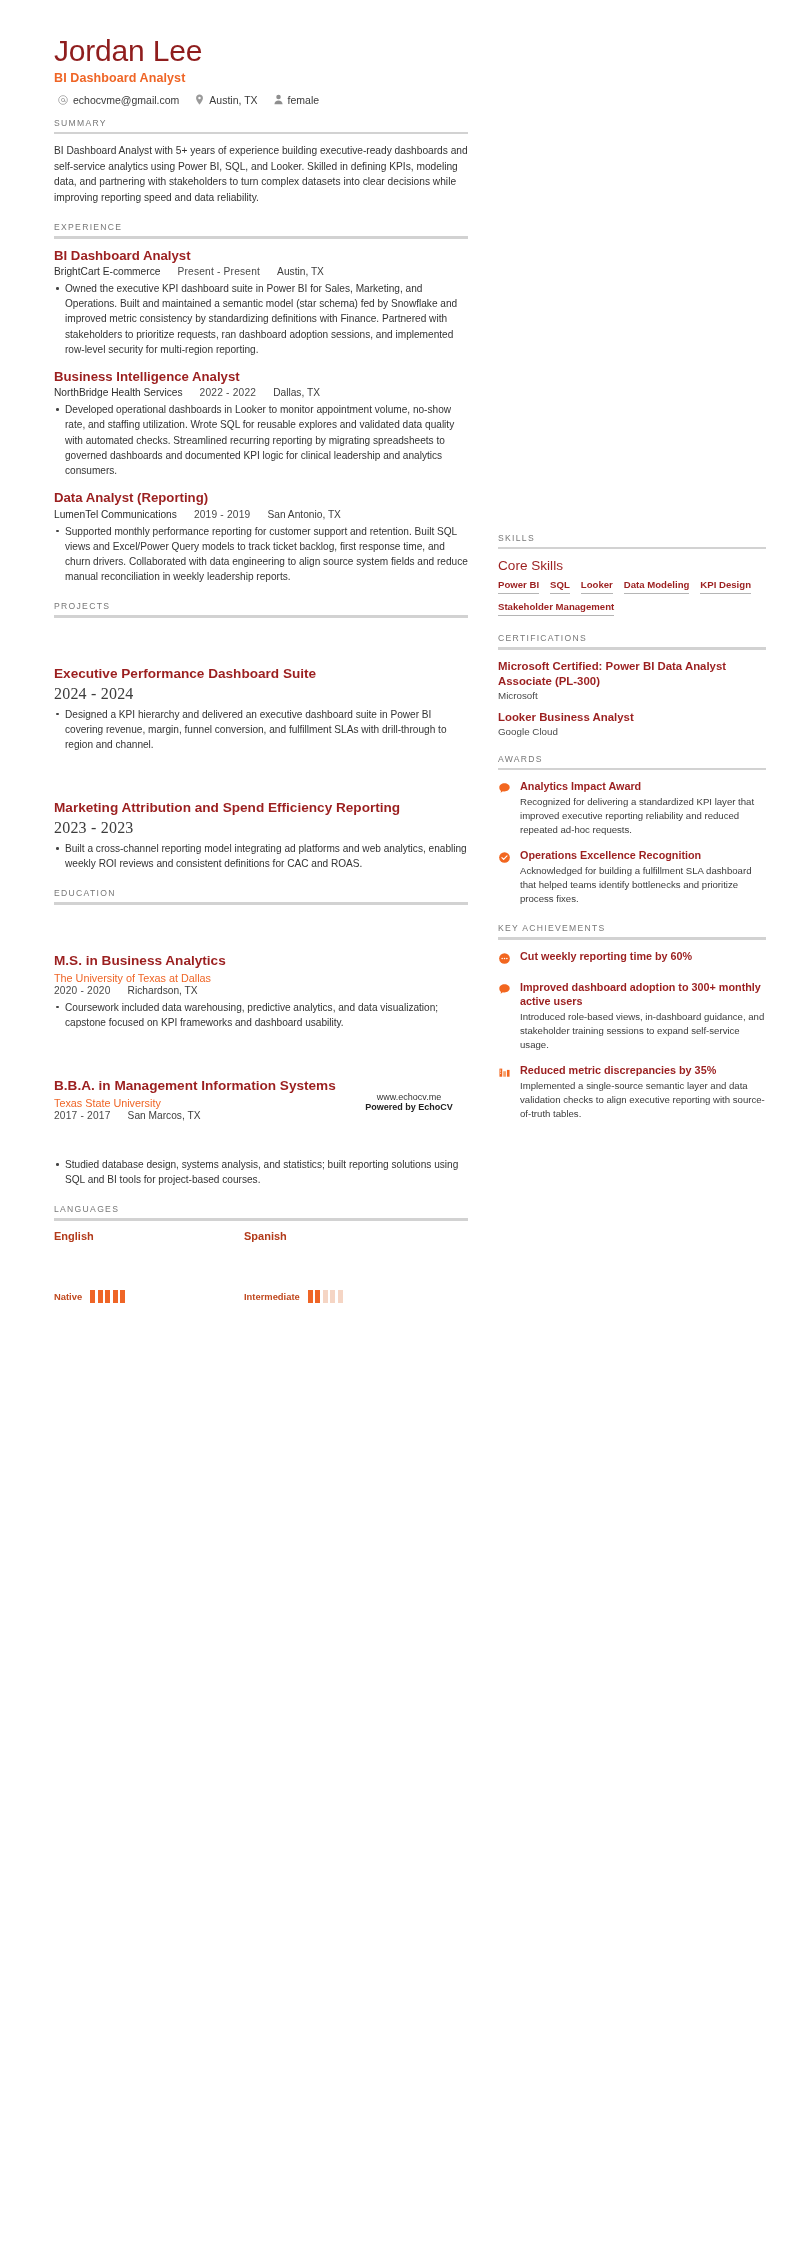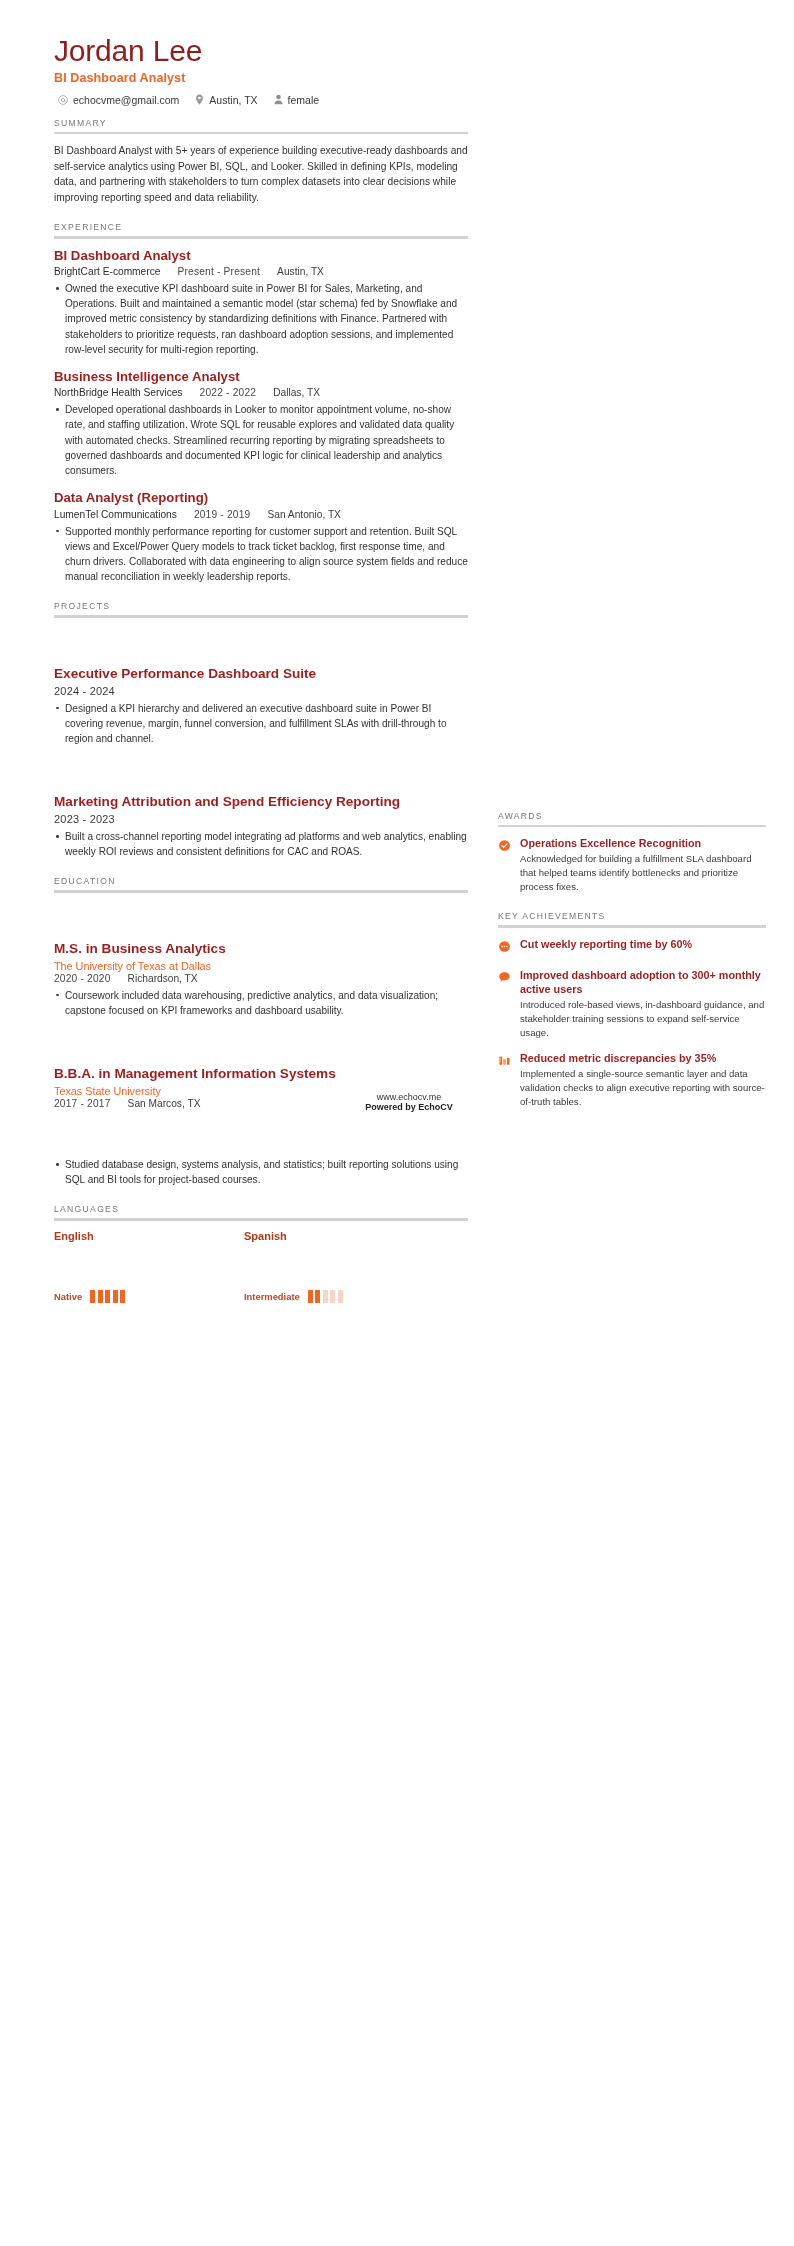--- a/index.html
+++ b/index.html
@@ -102,24 +102,25 @@
     font-size: 10.2px;
     color: #3c3c3c;
     margin-bottom: 4px;
   }
   .entry-meta .org { color: #2e2e2e; }
   .entry-meta .dates { color: #4a4a4a; letter-spacing: 0.2px; }
   .entry-meta .loc { color: #3c3c3c; }
 
   .proj-title { font-size: 13.6px; margin-top: 48px; }
   .proj-dates {
-    font-size: 11px;
+    font-size: 16px;
     color: #3c3c3c;
     margin-bottom: 4px;
     letter-spacing: 0.2px;
+    font-family: Liberation Serif, serif;
   }
 
   .edu-school {
     font-size: 10.8px;
     color: #ef6526;
     font-weight: 400;
     margin-bottom: 1px;
   }
 
   ul.bullets { list-style: none; margin: 0; padding: 0; }
@@ -358,26 +359,62 @@
               <span class="dates">2017 - 2017</span>
               <span class="loc">San Marcos, TX</span>
             </div>
           </div>
         </div>
 
       </div>
 
       <div class="col-right">
 
-
+        <div class="section">
+          <div class="sec-title">SKILLS</div>
+          <div class="sec-rule"></div>
+          <div class="skills-group-title">Core Skills</div>
+          <div class="chips">
+            <span class="chip">Power BI</span>
+            <span class="chip">SQL</span>
+            <span class="chip">Looker</span>
+            <span class="chip">Data Modeling</span>
+            <span class="chip">KPI Design</span>
+            <span class="chip">Stakeholder Management</span>
+          </div>
+        </div>
+
+        <div class="section">
+          <div class="sec-title">CERTIFICATIONS</div>
+          <div class="sec-rule"></div>
+          <div class="cert">
+            <div class="cert-name">Microsoft Certified: Power BI Data Analyst Associate (PL-300)</div>
+            <div class="cert-issuer">Microsoft</div>
+          </div>
+          <div class="cert">
+            <div class="cert-name">Looker Business Analyst</div>
+            <div class="cert-issuer">Google Cloud</div>
+          </div>
+        </div>
 
         <div class="section">
           <div class="sec-title">AWARDS</div>
           <div class="sec-rule"></div>
 
+          <div class="awl">
+            <div class="aw-icon">
+              <svg width="13" height="13" viewBox="0 0 16 16">
+                  <path d="M8 1.6c3.6 0 6.4 2.2 6.4 5s-2.8 5-6.4 5c-.7 0-1.4-.1-2-.25L3.2 13.2l.5-2.2C2.3 10.1 1.6 8.9 1.6 6.6c0-2.8 2.8-5 6.4-5z" fill="#f2661f"></path>
+                </svg>
+            </div>
+            <div class="aw-body">
+              <div class="aw-title">Analytics Impact Award</div>
+              <div class="aw-desc">Recognized for delivering a standardized KPI layer that improved executive reporting reliability and reduced repeated ad-hoc requests.</div>
+            </div>
+          </div>
 
           <div class="awl">
             <div class="aw-icon">
               <svg width="13" height="13" viewBox="0 0 16 16">
                   <circle cx="8" cy="8" r="6.6" fill="#f2661f"></circle>
                   <path d="M4.8 8.2l2.1 2.1 4.2-4.4" fill="none" stroke="#fff" stroke-width="1.4" stroke-linecap="round" stroke-linejoin="round"></path>
                 </svg>
             </div>
             <div class="aw-body">
               <div class="aw-title">Operations Excellence Recognition</div>

